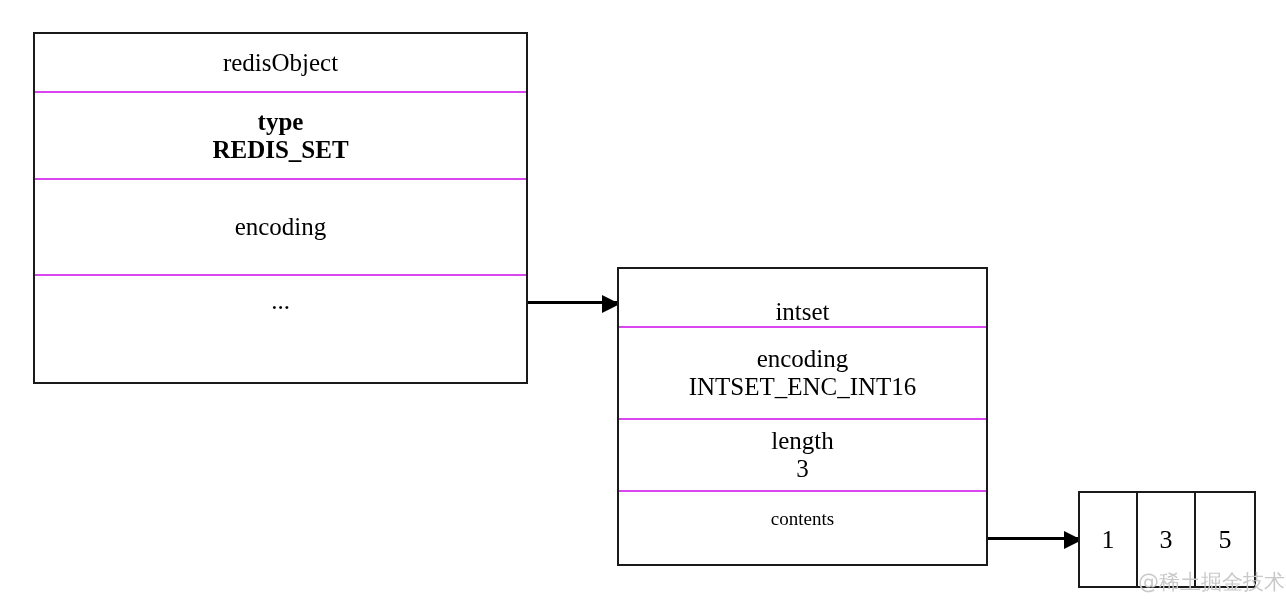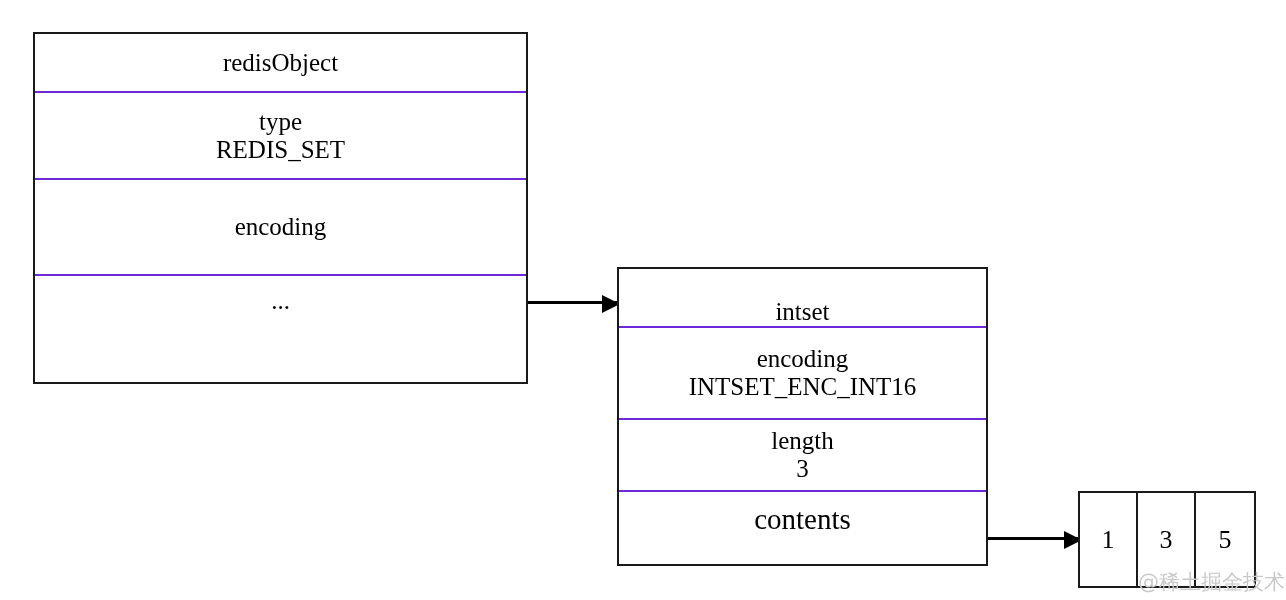--- a/index.html
+++ b/index.html
@@ -31,52 +31,52 @@
     background: #ffffff;
   }
   .row {
     box-sizing: border-box;
     width: 100%;
     display: flex;
     flex-direction: column;
     align-items: center;
     justify-content: center;
     text-align: center;
-    border-bottom: 2px solid #6d28d9;
+    border-bottom: 2px solid #d946ef;
     background: #ffffff;
     line-height: 1.12;
   }
   .row:last-child { border-bottom: none; }
   .row .l1 { display: block; }
   .row .l2 { display: block; }
 
   
   #redis-object-struct {
     left: 33px;
     top: 32px;
     width: 495px;
     height: 352px;
   }
   #redis-object-struct .row.r-title  { height: 59px;  font-size: 25px; }
-  #redis-object-struct .row.r-type   { height: 87px;  font-size: 25px; }
+  #redis-object-struct .row.r-type   { height: 87px;  font-size: 25px; font-weight: bold; }
   #redis-object-struct .row.r-enc    { height: 96px;  font-size: 25px; }
   #redis-object-struct .row.r-ptr    { height: 56px;  font-size: 25px; }
   #redis-object-struct .row.r-more   { height: 50px;  font-size: 25px; }
 
   
   #intset-struct {
     left: 617px;
     top: 267px;
     width: 371px;
     height: 299px;
   }
   #intset-struct .row.i-title  { height: 59px; font-size: 25px; justify-content: flex-end; }
   #intset-struct .row.i-enc    { height: 92px; font-size: 25px; }
   #intset-struct .row.i-len    { height: 72px; font-size: 25px; }
-  #intset-struct .row.i-cont   { height: 54px; font-size: 29px; }
+  #intset-struct .row.i-cont   { height: 54px; font-size: 19px; }
 
   
   #contents-array {
     position: absolute;
     left: 1078px;
     top: 491px;
     height: 97px;
     display: flex;
     box-sizing: border-box;
     border: 2px solid #1a1a1a;

